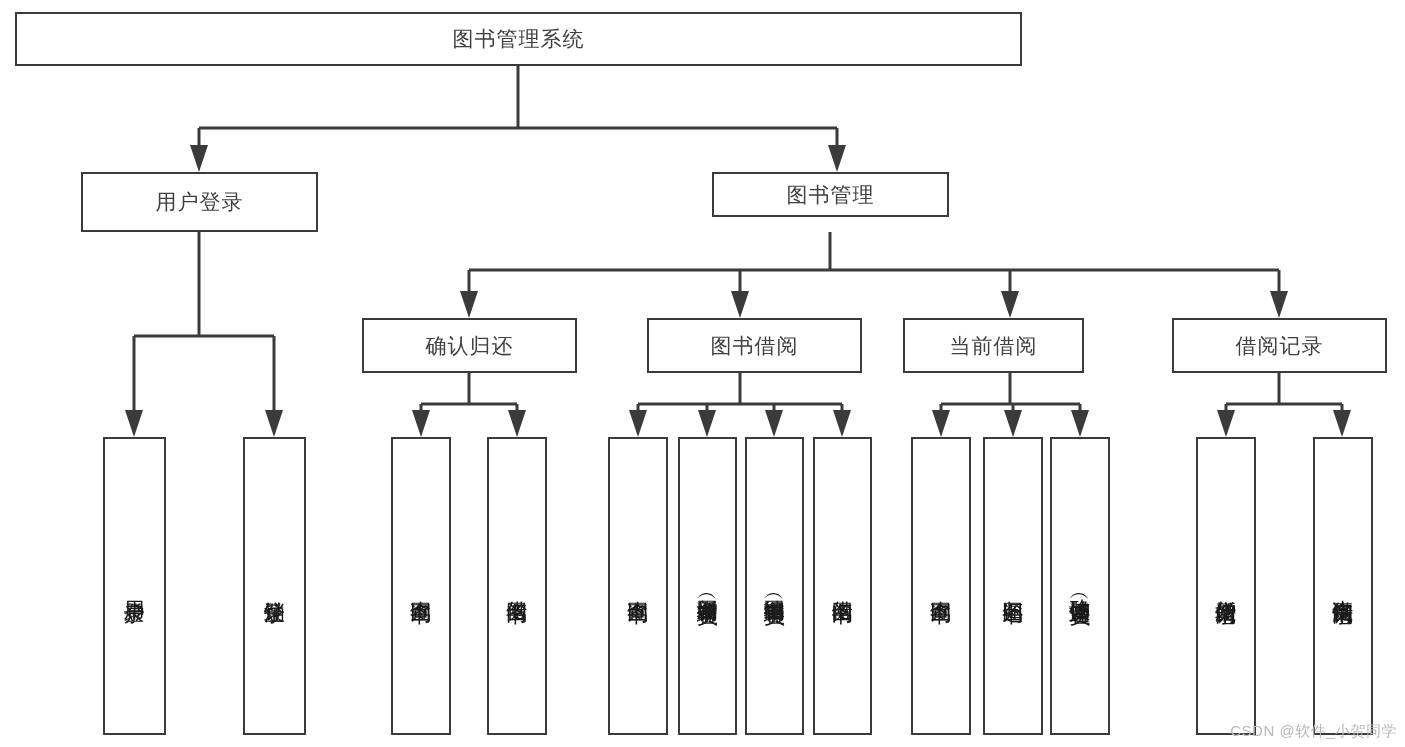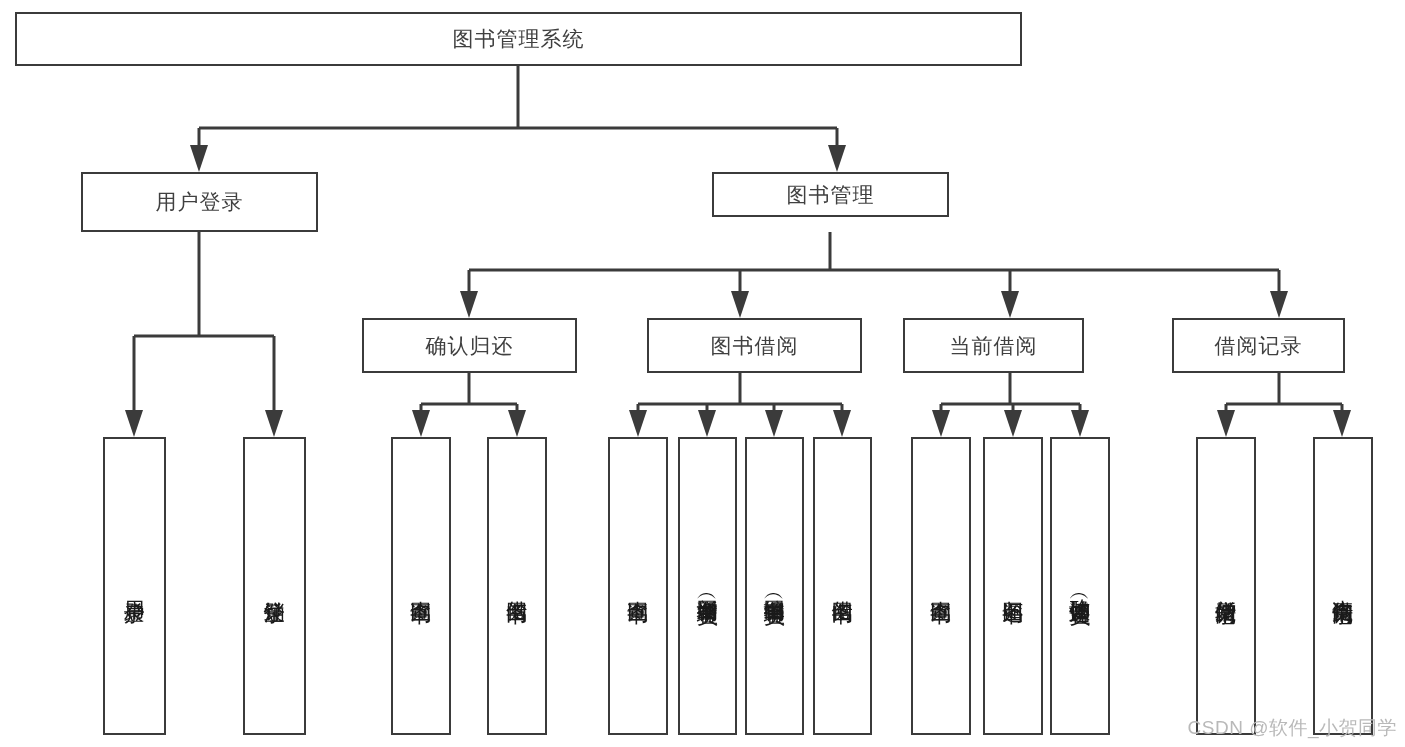--- a/index.html
+++ b/index.html
@@ -33,21 +33,21 @@
     writing-mode:vertical-rl;
     text-orientation:upright;
     white-space:nowrap;
     text-align:center;
   }
   .leaf-box .node-label-v{max-height:292px;}
   svg.connectors{position:absolute;left:0;top:0;width:1405px;height:747px;pointer-events:none;}
   .watermark{
     position:absolute;
     right:8px;bottom:6px;
-    font-size:19px;
+    font-size:15px;
     color:#b9b9b9;
     white-space:nowrap;
     letter-spacing:.5px;
   }
 </style>
 </head>
 <body>
 
 <div id="diagram-root">
   <svg class="connectors" viewBox="0 0 1405 747" xmlns="http://www.w3.org/2000/svg">
@@ -120,21 +120,21 @@
       </div>
       <div class="node-box level3-box" style="left: 362px; top: 318px; width: 215px; height: 55px;">
         <span class="node-label-h">确认归还</span>
       </div>
       <div class="node-box level3-box" style="left: 647px; top: 318px; width: 215px; height: 55px;">
         <span class="node-label-h">图书借阅</span>
       </div>
       <div class="node-box level3-box" style="left: 903px; top: 318px; width: 181px; height: 55px;">
         <span class="node-label-h">当前借阅</span>
       </div>
-      <div class="node-box level3-box" style="left: 1172px; top: 318px; width: 173px; height: 55px;">
+      <div class="node-box level3-box" style="left: 1172px; top: 318px; width: 215px; height: 55px;">
         <span class="node-label-h">借阅记录</span>
       </div>
       <div class="node-box leaf-box" style="left: 103px; top: 437px; width: 63px; height: 298px;">
         <span class="node-label-v">用户登录</span>
       </div>
       <div class="node-box leaf-box" style="left: 243px; top: 437px; width: 63px; height: 298px;">
         <span class="node-label-v">注销登录</span>
       </div>
       <div class="node-box leaf-box" style="left: 391px; top: 437px; width: 60px; height: 298px;">
         <span class="node-label-v">查询图书</span>

